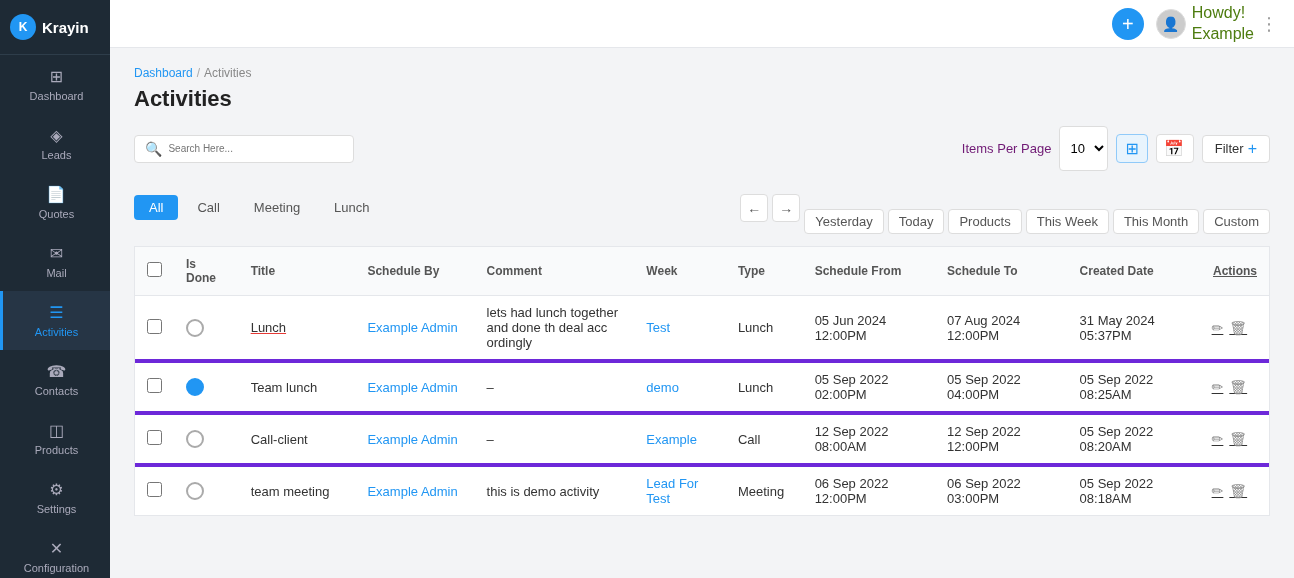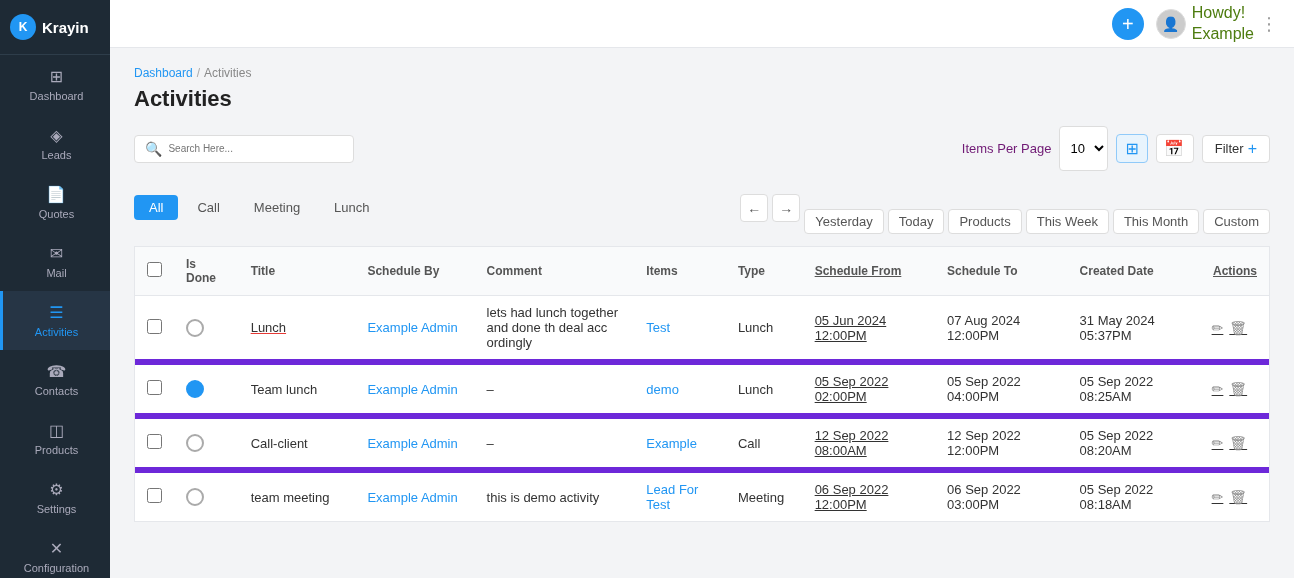--- a/index.html
+++ b/index.html
@@ -55,42 +55,42 @@
 
     .date-nav { display: flex; align-items: center; gap: 4px; }
     .nav-arrow { width: 28px; height: 28px; border: 1px solid #ddd; background: #fff; border-radius: 4px; display: flex; align-items: center; justify-content: center; cursor: pointer; font-size: 14px; color: #555; }
     .date-btn { padding: 4px 10px; border: 1px solid #ddd; background: #fff; border-radius: 4px; cursor: pointer; font-size: 13px; color: #555; margin-top: 28px; }
 
     
     .table-wrapper { background: #fff; border-radius: 0; border: 1px solid #e5e7eb; overflow: hidden; }
     table { width: 100%; border-collapse: collapse; }
     thead tr { background: #f9fafb; }
     th { padding: 10px 12px; text-align: left; font-weight: 600; font-size: 12px; color: #555; border-bottom: 1px solid #e5e7eb; }
-    td { padding: 9px 12px; font-size: 13px; color: #333; border-bottom: 6px solid #6d28d9; vertical-align: middle; }
+    td { padding: 9px 12px; font-size: 13px; color: #333; border-bottom: 4px solid #6d28d9; vertical-align: middle; }
     tr:last-child td { border-bottom: none; }
 
     .checkbox { width: 15px; height: 15px; cursor: pointer; }
     .circle-btn { width: 18px; height: 18px; border-radius: 50%; border: 2px solid #aaa; background: transparent; cursor: pointer; display: inline-block; vertical-align: middle; }
     .circle-btn.filled { background: #2196F3; border-color: #2196F3; }
     .link-text { color: #2196F3; text-decoration: none; cursor: pointer; }
 
     .title-underline { text-decoration: underline; text-decoration-color: #e53935; color: #333; }
 
     .action-btns { display: flex; gap: 6px; }
     .action-icon { font-size: 14px; color: #888; cursor: pointer; }
     .action-del { font-size: 14px; color: #888; cursor: pointer; }
 
     .col-checkbox { width: 36px; }
     .col-isdone { width: 70px; }
     .col-title { width: 140px; }
     .col-createdby { width: 140px; }
     .col-comment { width: 200px; }
     .col-lead { width: 100px; }
     .col-type { width: 80px; }
-    .col-schfrom { width: 160px; text-decoration: underline; }
+    .col-schfrom { width: 160px; }
     .col-schto { width: 160px; }
     .col-created { width: 160px; }
     .col-actions { width: 70px; text-align: right; text-decoration: underline; }
   </style>
 </head>
 <body>
 
 <nav class="sidebar">
   <div class="sidebar-logo">
     <div class="logo-icon">K</div>
@@ -201,21 +201,21 @@
       <table>
         <thead>
           <tr>
             <th class="col-checkbox">
               <input type="checkbox" class="checkbox" style="">
             </th>
             <th class="col-isdone">Is Done</th>
             <th class="col-title">Title</th>
             <th class="col-createdby">Schedule By</th>
             <th class="col-comment">Comment</th>
-            <th class="col-lead">Items</th>
+            <th class="col-lead">Week</th>
             <th class="col-type">Type</th>
             <th class="col-schfrom">Schedule From</th>
             <th class="col-schto">Schedule To</th>
             <th class="col-created">Created Date</th>
             <th class="col-actions">Actions</th>
           </tr>
         </thead>
         <tbody id="table-body">
         <tr>
     <td class="col-checkbox">

